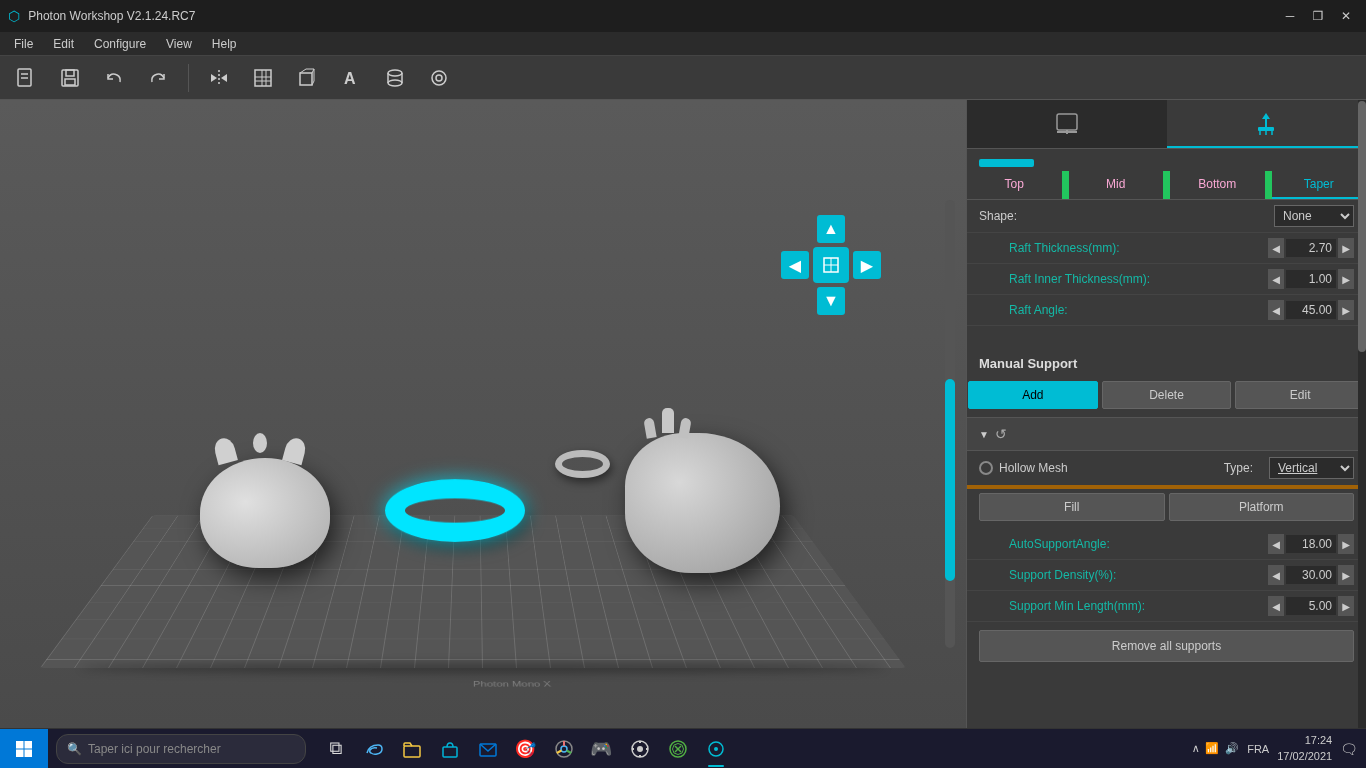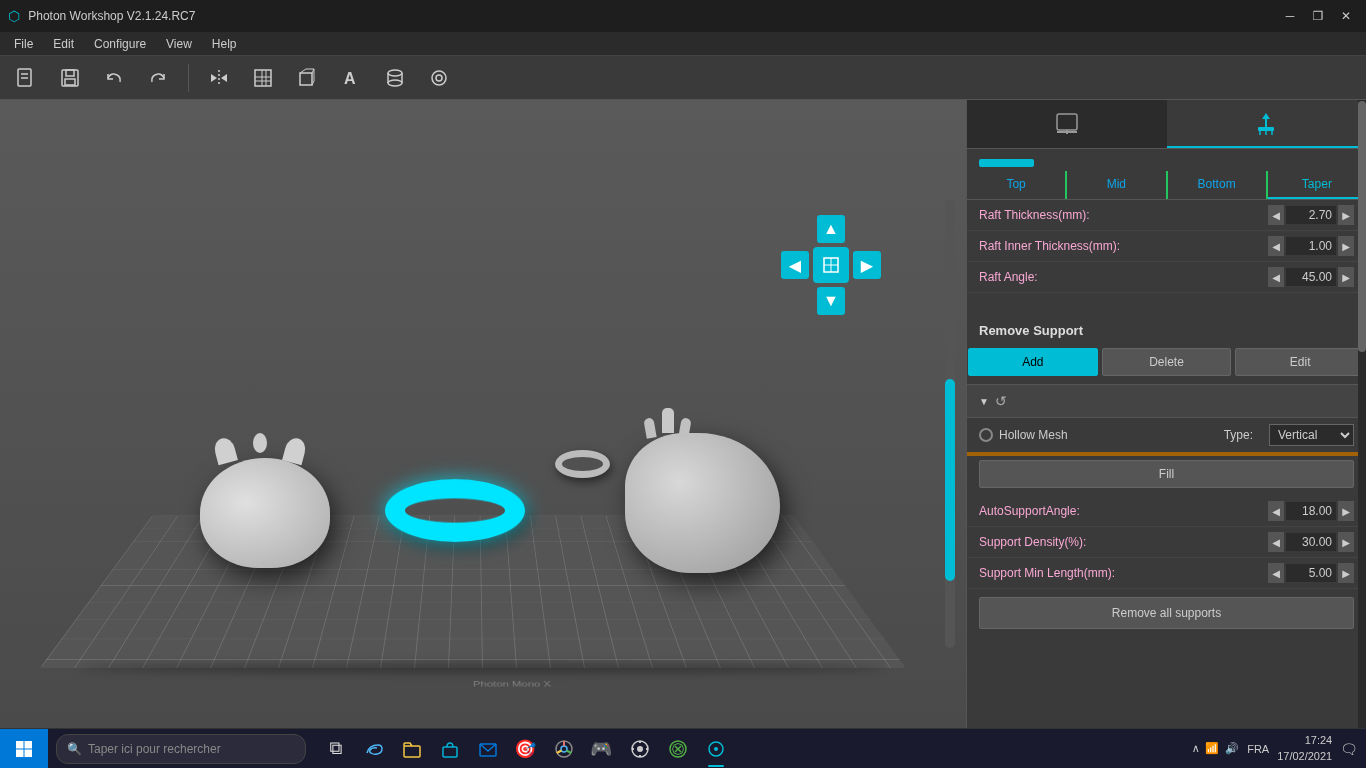--- a/index.html
+++ b/index.html
@@ -122,31 +122,31 @@
       border: 2px solid #888; background: transparent;
       display: flex; align-items: center; justify-content: center; cursor: pointer;
     }
 
     
     .sub-tabs {
       display: flex; border-bottom: 1px solid #555;
     }
     .sub-tab {
       flex: 1; padding: 6px 4px; text-align: center; cursor: pointer;
-      color: #0ea5e9; font-size: 12px; border-right: 2px solid #22c55e;
+      color: #f9a8d4; font-size: 12px; border-right: 7px solid #22c55e;
     }
     .sub-tab:last-child { border-right: none; }
     .sub-tab.active { color: #00bcd4; border-bottom: 2px solid #00bcd4; }
 
     
     .form-row {
       display: flex; align-items: center; padding: 5px 12px;
       border-bottom: 1px solid #444;
     }
-    .form-label { flex: 1; color: #f9a8d4; font-size: 12px; }
+    .form-label { flex: 1; color: #14b8a6; font-size: 12px; margin-left: 30px; }
     .form-value {
       display: flex; align-items: center; gap: 2px;
     }
     .val-btn {
       width: 16px; height: 20px; background: #555; border: none; color: #ccc;
       cursor: pointer; display: flex; align-items: center; justify-content: center;
       font-size: 10px;
     }
     .val-display {
       width: 50px; text-align: right; background: #2b2b2b;
@@ -187,21 +187,21 @@
 
     
     .hollow-row {
       display: flex; align-items: center; padding: 6px 12px; border-bottom: 4px solid #a16207;
     }
     .hollow-row .radio-input { margin-right: 6px; }
     .hollow-label { flex: 1; color: #ccc; }
     .type-label { color: #ccc; margin-right: 16px; }
     .type-select {
       background: #2b2b2b; border: 1px solid #666; color: #ccc;
-      padding: 2px 4px; font-size: 12px; min-width: 80px;
+      padding: 2px 4px; font-size: 12px; min-width: 80px; text-decoration: underline;
     }
 
     
     .fill-platform-row {
       display: flex; gap: 4px; padding: 4px 12px 8px;
     }
 
     
     .remove-btn {
       margin: 8px 12px; padding: 8px;
@@ -452,20 +452,28 @@
     </div>
 
 
     <div class="sub-tabs">
       <div class="sub-tab">Top</div>
       <div class="sub-tab">Mid</div>
       <div class="sub-tab">Bottom</div>
       <div class="sub-tab active">Taper</div>
     </div>
 
+    <div class="dropdown-row">
+      <span class="dropdown-label">Shape:</span>
+      <select class="dropdown-select">
+        <option>None</option>
+        <option>Square</option>
+        <option>Round</option>
+      </select>
+    </div>
 
     <div class="form-row">
       <span class="form-label">Raft Thickness(mm):</span>
       <div class="form-value">
         <button class="val-btn">◀</button>
         <span class="val-display">2.70</span>
         <button class="val-btn">▶</button>
       </div>
     </div>
 
@@ -482,21 +490,21 @@
       <span class="form-label">Raft Angle:</span>
       <div class="form-value">
         <button class="val-btn">◀</button>
         <span class="val-display">45.00</span>
         <button class="val-btn">▶</button>
       </div>
     </div>
 
     <div style="height:20px;"></div>
 
-    <div class="section-title">Remove Support</div>
+    <div class="section-title">Manual Support</div>
     <div class="btn-row">
       <button class="action-btn primary">Add</button>
       <button class="action-btn">Delete</button>
       <button class="action-btn">Edit</button>
     </div>
 
     <div class="auto-support-header">
       <span class="triangle">▼</span>
       <span class="refresh-icon">↺</span>
     </div>
@@ -507,20 +515,21 @@
       <span class="type-label">Type:</span>
       <select class="type-select">
         <option>Vertical</option>
         <option>Horizontal</option>
         <option>Diagonal</option>
       </select>
     </div>
 
     <div class="fill-platform-row">
       <button class="action-btn">Fill</button>
+      <button class="action-btn">Platform</button>
     </div>
 
     <div class="form-row">
       <span class="form-label">AutoSupportAngle:</span>
       <div class="form-value">
         <button class="val-btn">◀</button>
         <span class="val-display">18.00</span>
         <button class="val-btn">▶</button>
       </div>
     </div>

